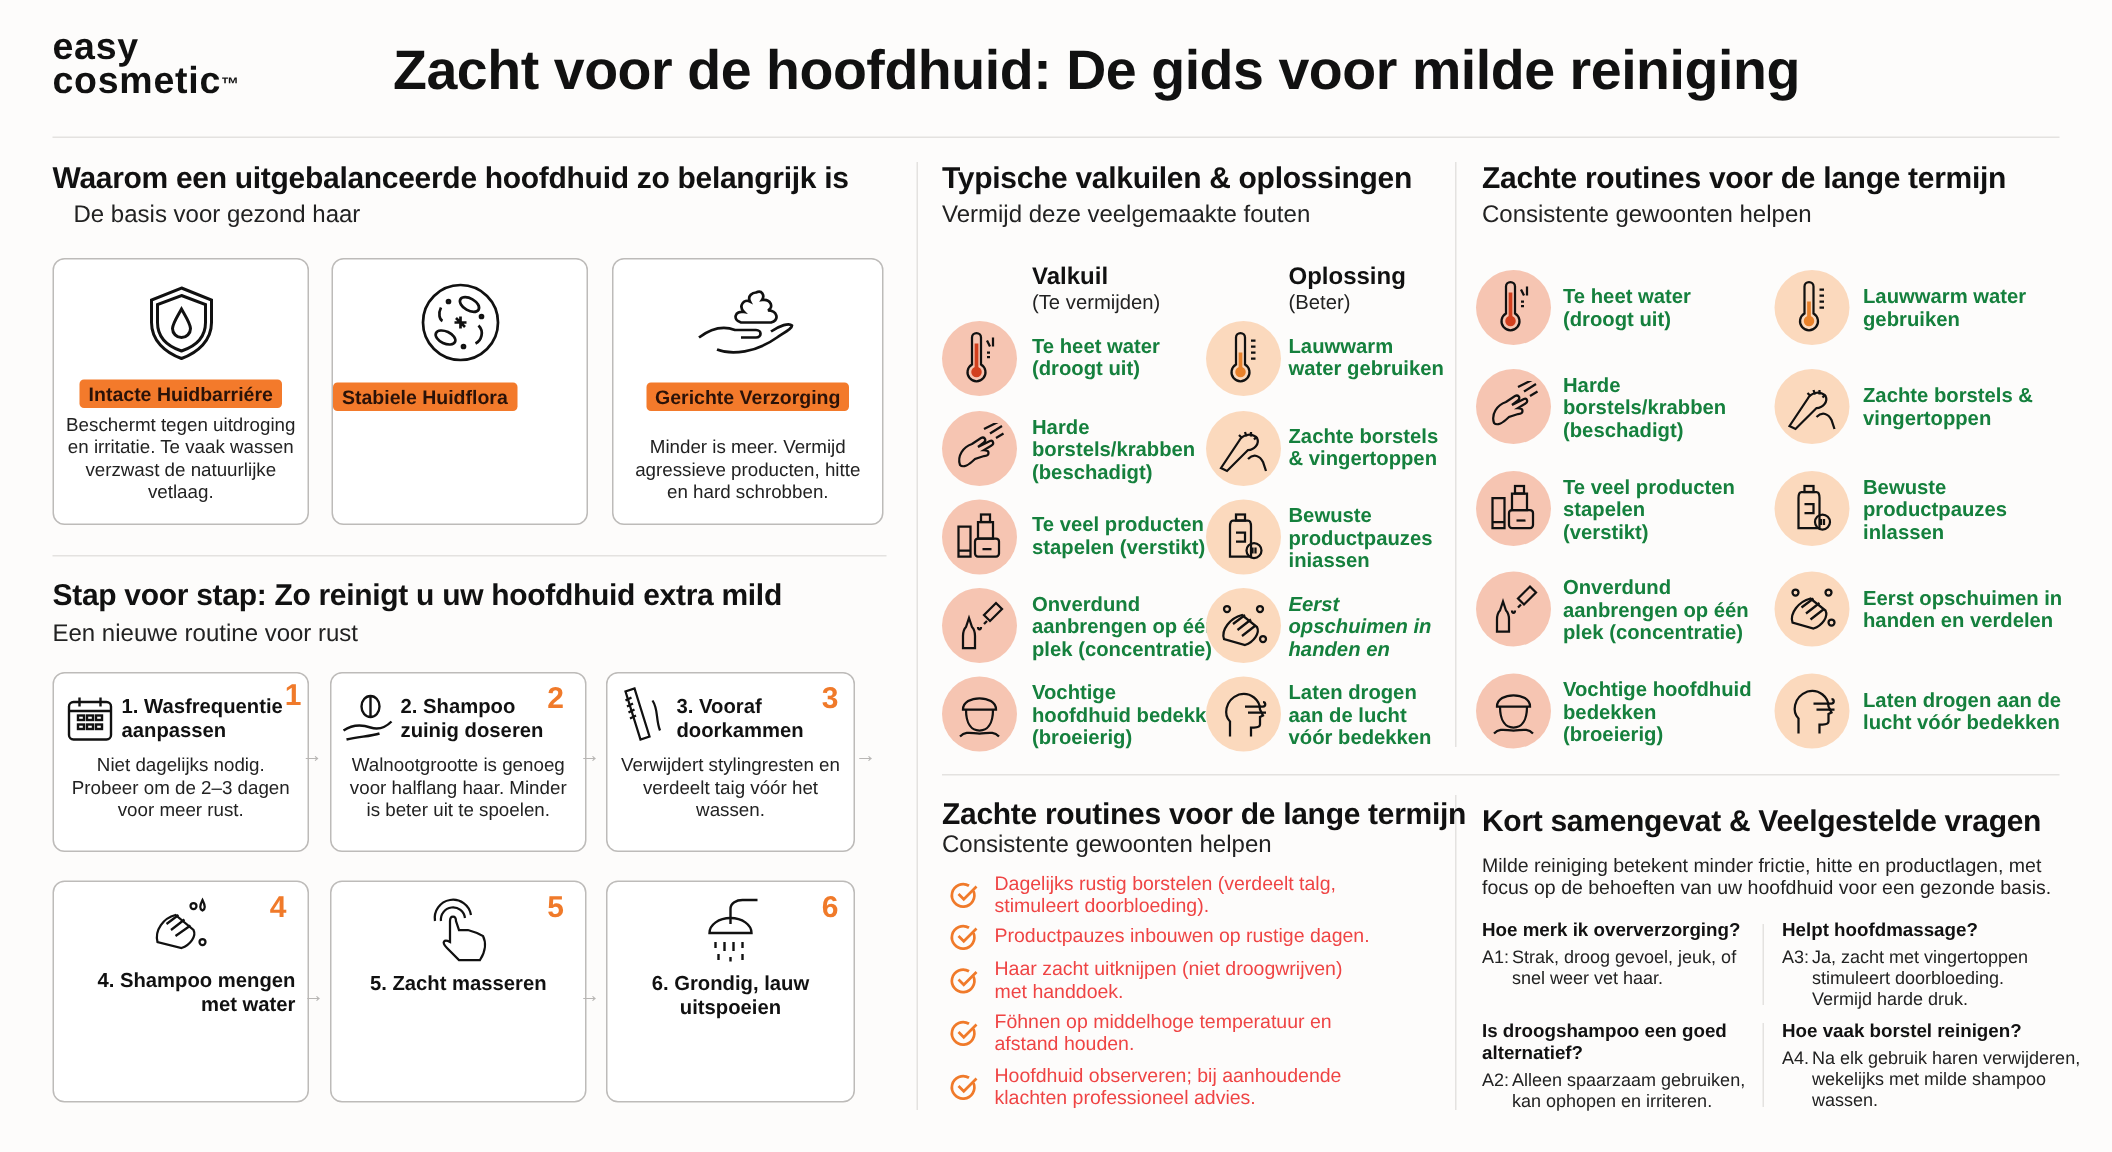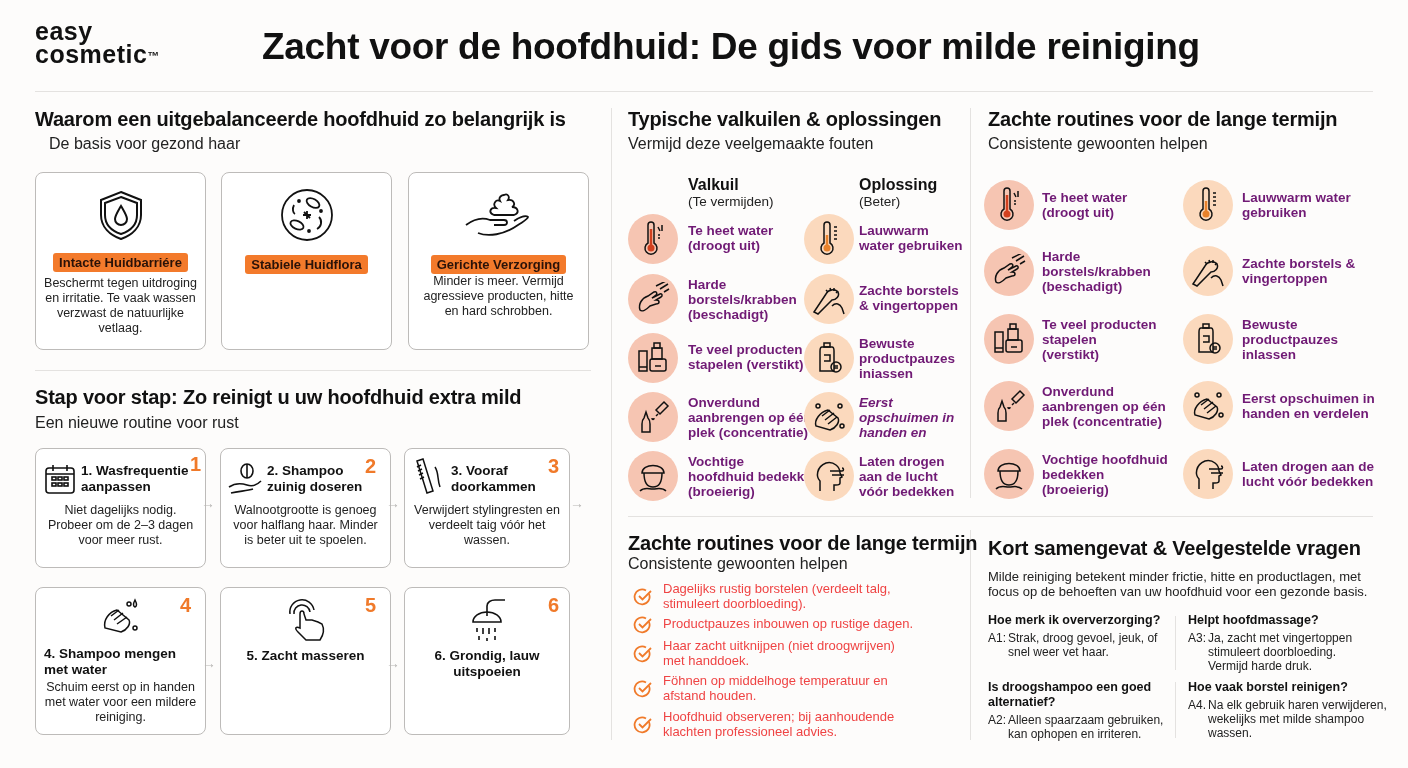--- a/index.html
+++ b/index.html
@@ -15,21 +15,21 @@
 .card{border:1.5px solid #bdbbb9;border-radius:8px;background:#fff;position:absolute}
 .pill{display:inline-block;background:#f37a2b;color:#2a1208;font-weight:700;font-size:13px;padding:2px 6px;border-radius:3px}
 .ctext{font-size:12.5px;line-height:15px;text-align:center;color:#222}
 .ico{display:flex;justify-content:center}
 .step-title{font-size:13.5px;font-weight:700;line-height:16px}
 .num{color:#f07a2a;font-weight:700;font-size:20px;position:absolute}
 .arrow{position:absolute;color:#b8b6b4;font-size:14px}
 .circle{width:50px;height:50px;border-radius:50%;display:flex;align-items:center;justify-content:center;position:absolute}
 .bad{background:#f6c5b2}
 .good{background:#fbd9bd}
-.itxt{position:absolute;font-size:13.5px;font-weight:700;line-height:15px;color:#701a75;white-space:nowrap}
+.itxt{position:absolute;font-size:13.5px;font-weight:700;line-height:15px;color:#15803d;white-space:nowrap}
 .colh{font-size:16px;font-weight:700}
 .colsub{font-size:13.5px;color:#222}
 .check{position:absolute;width:20px;height:20px}
 .ltxt{position:absolute;font-size:13px;line-height:15px;color:#ef4444;white-space:nowrap}
 .fq{position:absolute;font-size:12.5px;font-weight:700;color:#111;line-height:15px}
 .fa{position:absolute;font-size:12px;color:#222;line-height:14px}
 </style>
 </head>
 <body>
 
@@ -67,32 +67,32 @@
         <ellipse cx="34" cy="16" rx="7" ry="4" transform="rotate(30 34 16)"></ellipse>
         <ellipse cx="18" cy="38" rx="7" ry="4" transform="rotate(25 18 38)"></ellipse>
         <path d="M40 30 C44 34 42 40 38 42"></path>
         <path d="M15 18 C13 22 14 26 16 27"></path>
         <path d="M28 24 L28 32 M24 28 L32 28 M25 25 L31 31"></path>
         <circle cx="20" cy="14" r="1"></circle>
         <circle cx="42" cy="24" r="1"></circle>
         <circle cx="30" cy="44" r="1"></circle>
       </svg>
   </div>
-  <div style="text-align:center;margin-top:12px"><span class="pill">Stabiele Huidflora</span></div>
+  <div style="text-align:left;margin-top:12px"><span class="pill">Stabiele Huidflora</span></div>
 </div>
 <div class="card" style="left:408px;top:172px;width:181px;height:178px">
   <div class="ico" style="margin-top:14px">
     <svg width="70" height="56" viewBox="0 0 70 56" fill="none" stroke="#111" stroke-width="1.8">
         <path d="M40 8 C44 6 46 10 44 13 C50 12 52 18 48 20 C54 20 56 26 50 28 L30 28 C24 26 26 20 32 21 C28 17 32 12 36 14 C34 10 38 8 40 8Z"></path>
         <path d="M2 38 C10 32 18 30 26 33 L40 33 C44 33 44 38 40 38 L30 38"></path>
         <path d="M14 46 C24 50 40 48 54 38 C60 34 64 32 64 30 C62 28 56 30 50 34"></path>
       </svg>
   </div>
   <div style="text-align:center;margin-top:12px"><span class="pill">Gerichte Verzorging</span></div>
-  <div class="ctext" style="padding:0 8px">Minder is meer. Vermijd agressieve producten, hitte en hard schrobben.</div>
+  <div class="ctext" style="padding:17px 8px">Minder is meer. Vermijd agressieve producten, hitte en hard schrobben.</div>
 </div>
 
 <div class="abs h2" style="left:35px;top:386px">Stap voor stap: Zo reinigt u uw hoofdhuid extra mild</div>
 <div class="abs sub" style="left:35px;top:414px">Een nieuwe routine voor rust</div>
 
 <div class="card" style="left:35px;top:448px;width:171px;height:120px">
   <span class="num" style="right:4px;top:4px">1</span>
   <div style="position:absolute;left:8px;top:14px">
     <svg width="32" height="32" viewBox="0 0 32 32" fill="none" stroke="#111" stroke-width="1.6">
         <rect x="2" y="5" width="28" height="25" rx="3"></rect>
@@ -142,22 +142,21 @@
   <span class="num" style="right:14px;top:6px">4</span>
   <div class="ico" style="margin-top:10px">
     <svg width="44" height="42" viewBox="0 0 44 42" fill="none" stroke="#111" stroke-width="1.5">
         <path d="M6 30 C4 22 10 14 18 12 L30 22 C32 26 28 32 22 34 Z"></path>
         <path d="M12 18 L20 12 M15 22 L24 15 M18 26 L28 19"></path>
         <circle cx="30" cy="6" r="2"></circle>
         <path d="M36 2 C38 6 38 8 36 9 C34 8 34 6 36 2Z"></path>
         <circle cx="36" cy="30" r="2"></circle>
       </svg>
   </div>
-  <div class="step-title" style="text-align:left;margin-top:6px;padding:0 8px">4. Shampoo mengen met water</div>
-  <div class="ctext" style="padding:2px 6px">Schuim eerst op in handen met water voor een mildere reiniging.</div>
+  <div class="step-title" style="text-align:right;margin-top:6px;padding:0 8px">4. Shampoo mengen met water</div>
 </div>
 <span class="arrow" style="left:202px;top:655px">→</span>
 
 <div class="card" style="left:220px;top:587px;width:171px;height:148px">
   <span class="num" style="right:14px;top:6px">5</span>
   <div class="ico" style="margin-top:10px">
     <svg width="44" height="44" viewBox="0 0 44 44" fill="none" stroke="#111" stroke-width="1.5">
         <path d="M6 16 A12 12 0 1 1 30 12"></path>
         <path d="M10 16 A8 8 0 1 1 26 14"></path>
         <path d="M16 16 L16 30 C12 28 10 30 14 34 L22 42 L36 42 C40 36 40 30 38 26 L34 24 L28 22 L22 22 L20 16 C20 12 16 12 16 16Z"></path>

